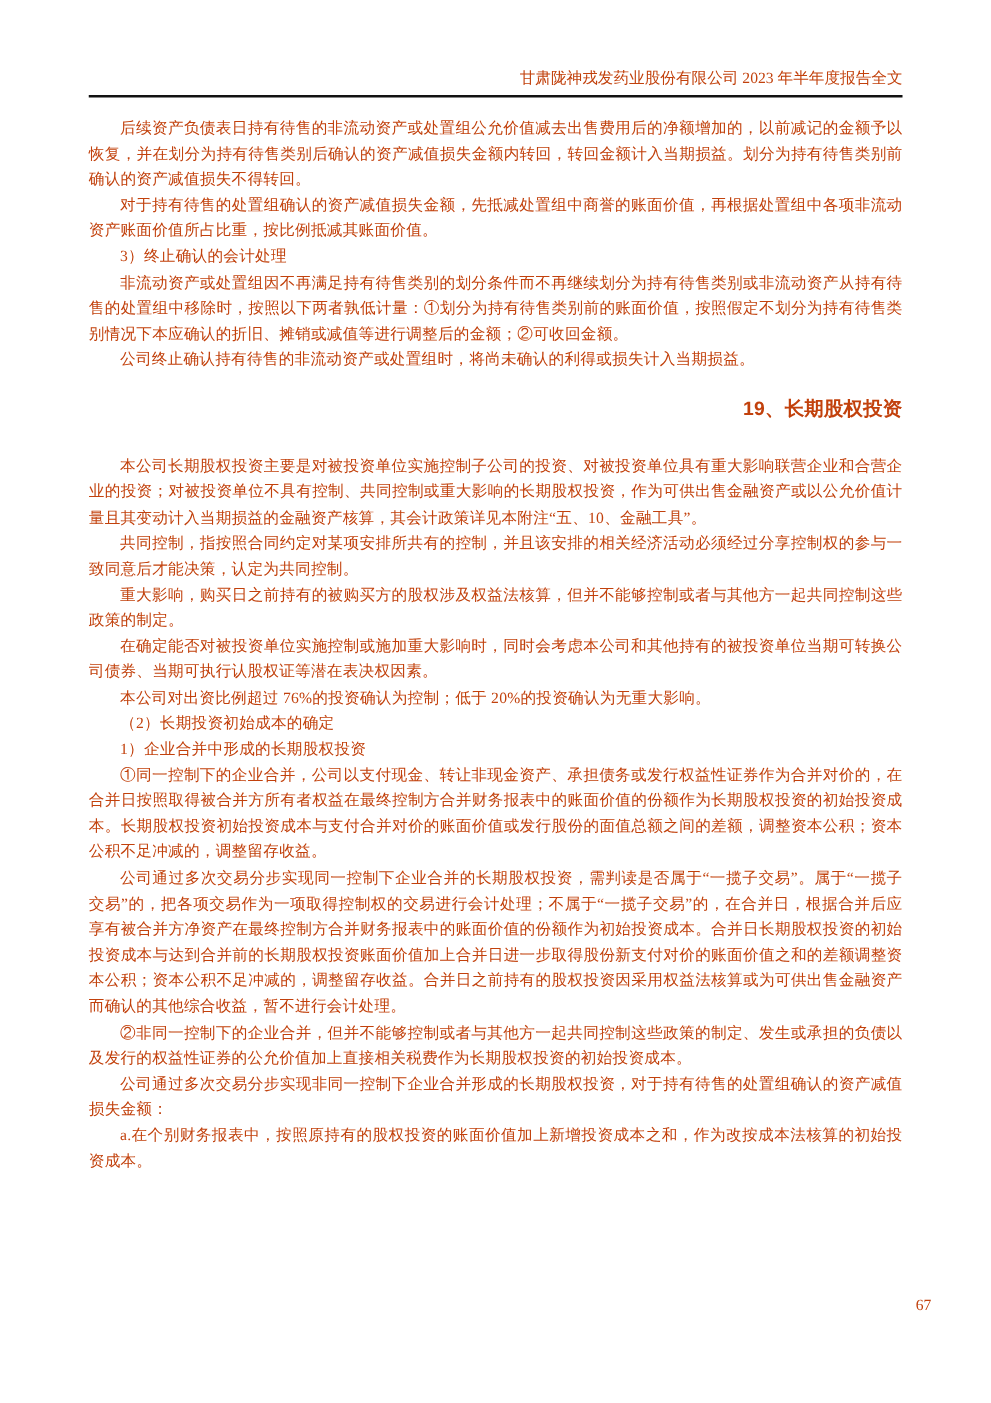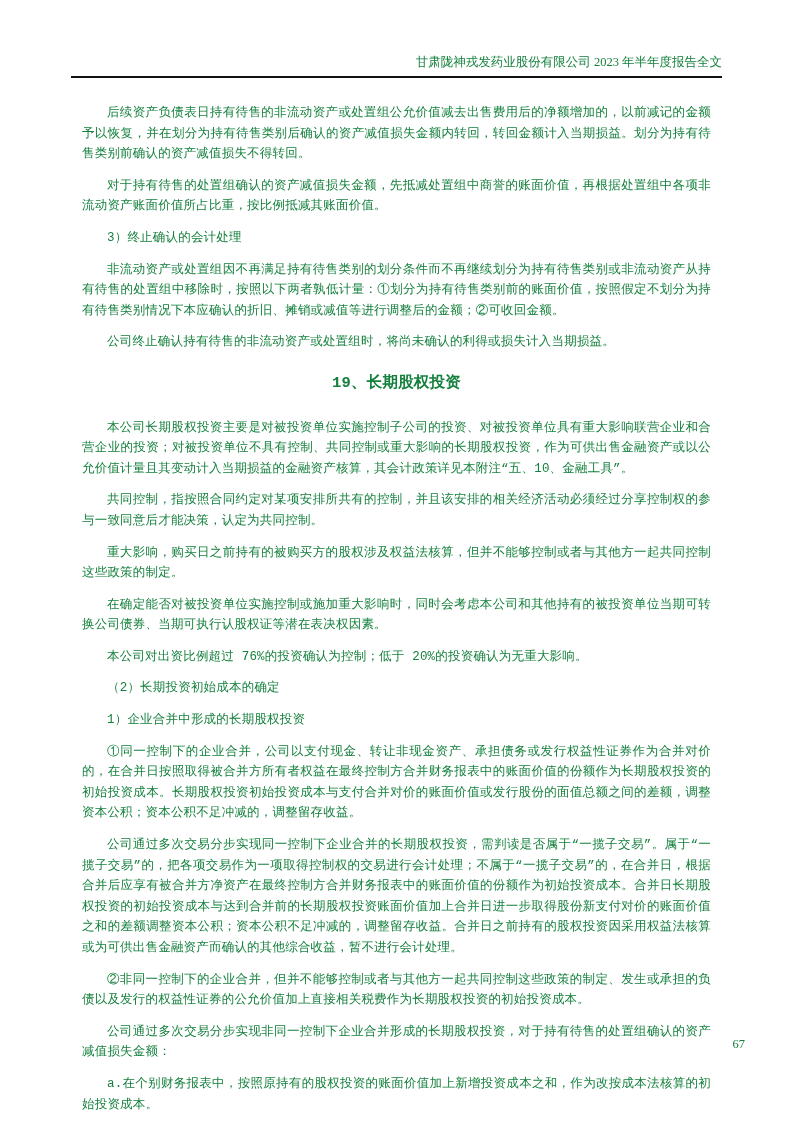--- a/index.html
+++ b/index.html
@@ -5,21 +5,21 @@
   html, body {
     margin: 0;
     padding: 0;
     background: #ffffff;
   }
   .page {
     position: relative;
     width: 793px;
     height: 1122px;
     background: #ffffff;
-    color: #15803d;
+    color: #c2410c;
     font-family: "Liberation Serif", "DejaVu Serif", serif;
     overflow: hidden;
   }
   .header {
     position: absolute;
     left: 71px;
     top: 54px;
     width: 651px;
     text-align: right;
     font-size: 12.5px;
@@ -31,31 +31,30 @@
     position: absolute;
     left: 71px;
     top: 92px;
     width: 651px;
     font-size: 12.5px;
     line-height: 20.6px;
     text-align: justify;
     letter-spacing: 0.2px;
   }
   .content p {
-    margin: 11px;
+    margin: 0;
     text-indent: 2em;
-    font-family: Liberation Mono, monospace;
   }
   .content h2 {
     font-size: 15.5px;
     font-weight: bold;
     margin: 20px 0 24px 0;
     text-indent: 0;
-    text-align: center;
-    font-family: Liberation Mono, monospace;
+    text-align: right;
+    font-family: Liberation Sans, sans-serif;
   }
   .page-number {
     position: absolute;
     top: 1037px;
     right: 48px;
     font-size: 12.5px;
   }
 </style>
 </head>
 <body>

